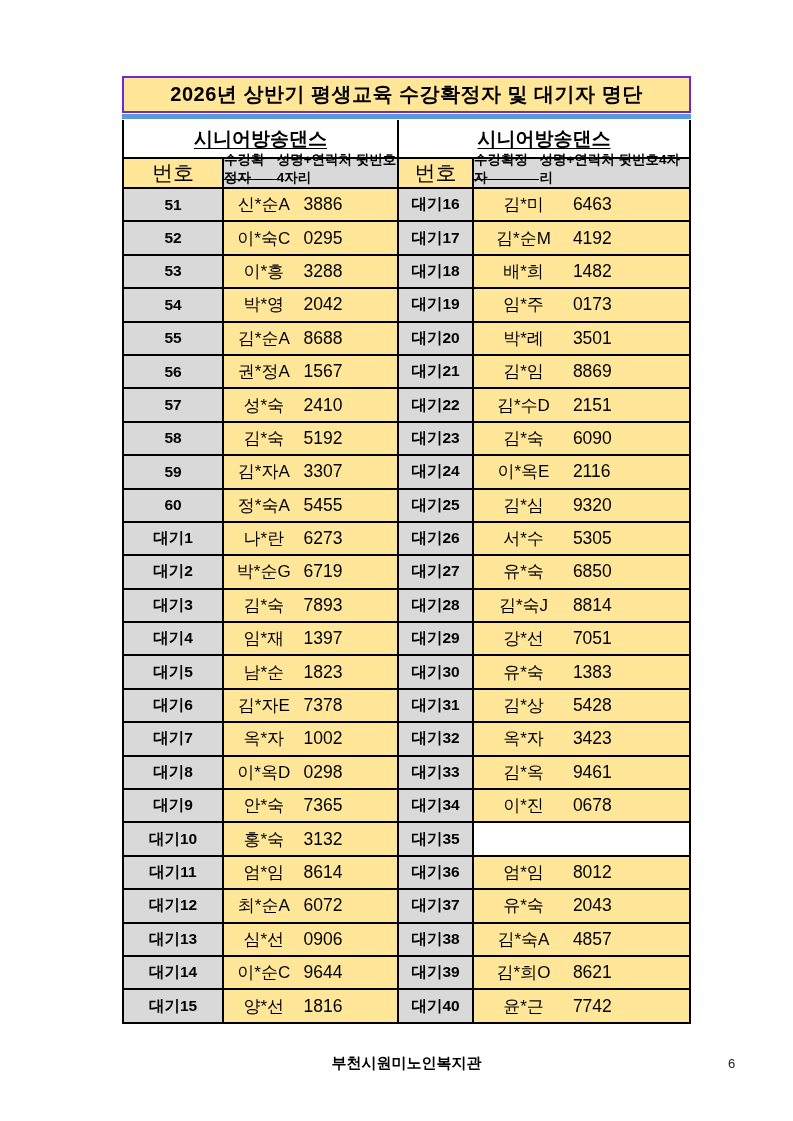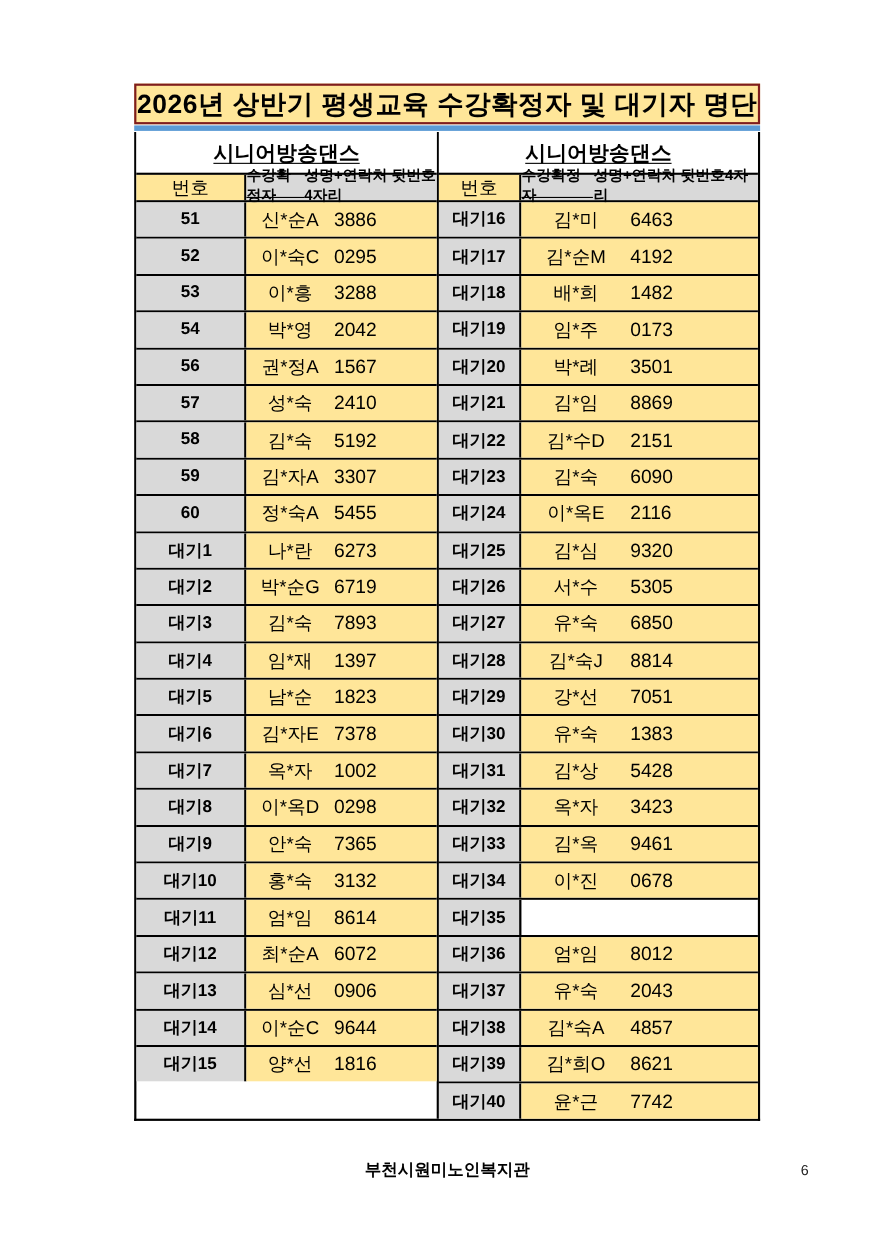--- a/index.html
+++ b/index.html
@@ -2,43 +2,43 @@
 <html style="--yellow: #FFE699; --gray: #D9D9D9; --blue: #5B9BD5;"><head>
 <meta charset="utf-8">
 <style>
   * { margin:0; padding:0; box-sizing:border-box; }
   html,body { width:793px; height:1121px; background:#ffffff; font-family:"Liberation Sans","DejaVu Sans",sans-serif; color:#000; }
   .page { position:relative; width:793px; height:1121px; background:#fff; overflow:hidden; }
 
   .doc { position:absolute; left:122px; top:76px; width:569px; }
 
   .title-bar {
-    height:37px; border:2px solid #7f1d1d; background:var(--yellow);
+    height:37px; border:2px solid #6d28d9; background:var(--yellow);
     display:flex; align-items:center; justify-content:center;
-    font-weight:bold; font-size:24px; letter-spacing:0.5px;
+    font-weight:bold; font-size:20px; letter-spacing:0.5px;
   }
   .blue-rule { height:5px; background:var(--blue); margin:1px 0; }
 
   .table-box { display:flex; border:2px solid #000; border-top:none; }
   .half { display:flex; flex-direction:column; }
   .half.left  { width:275px; border-right:2px solid #000; }
   .half.right { flex:1; }
 
   .course {
     height:37px; background:#fff;
     display:flex; align-items:center; justify-content:center;
     font-weight:bold; font-size:19px; text-decoration:underline; text-underline-offset:3px;
   }
 
   .head { display:flex; border-top:2px solid #000; }
   .no-col { width:100px; }
   .half.right .no-col { width:75px; }
   .head .no-h {
     background:var(--yellow); border-right:2px solid #000;
-    display:flex; align-items:center; justify-content:center; font-size:17px;
+    display:flex; align-items:center; justify-content:center; font-size:21px;
   }
   .conf { flex:1; display:flex; flex-direction:row; background:var(--gray); }
   .conf .t { height:21px; border-bottom:1.5px solid #000; display:flex; align-items:center; justify-content:center; font-weight:bold; font-size:13.5px; }
   .conf .b { height:20.5px; display:flex; align-items:center; justify-content:center; font-weight:bold; font-size:13.5px; }
 
   .row { display:flex; height:33.4px; border-top:2px solid #000; }
   .row .cell-no {
     background:var(--gray); border-right:2px solid #000;
     display:flex; align-items:center; justify-content:center;
     font-weight:bold; font-size:15.5px;
@@ -103,20 +103,27 @@
   </div>
 
   <div class="row">
     <div class="cell-no no-col">54</div>
     <div class="cell-data">
       <span class="name">박*영</span>
       <span class="phone">2042</span>
     </div>
   </div>
 
+  <div class="row">
+    <div class="cell-no no-col">55</div>
+    <div class="cell-data">
+      <span class="name">김*순A</span>
+      <span class="phone">8688</span>
+    </div>
+  </div>
 
   <div class="row">
     <div class="cell-no no-col">56</div>
     <div class="cell-data">
       <span class="name">권*정A</span>
       <span class="phone">1567</span>
     </div>
   </div>
 
   <div class="row">

